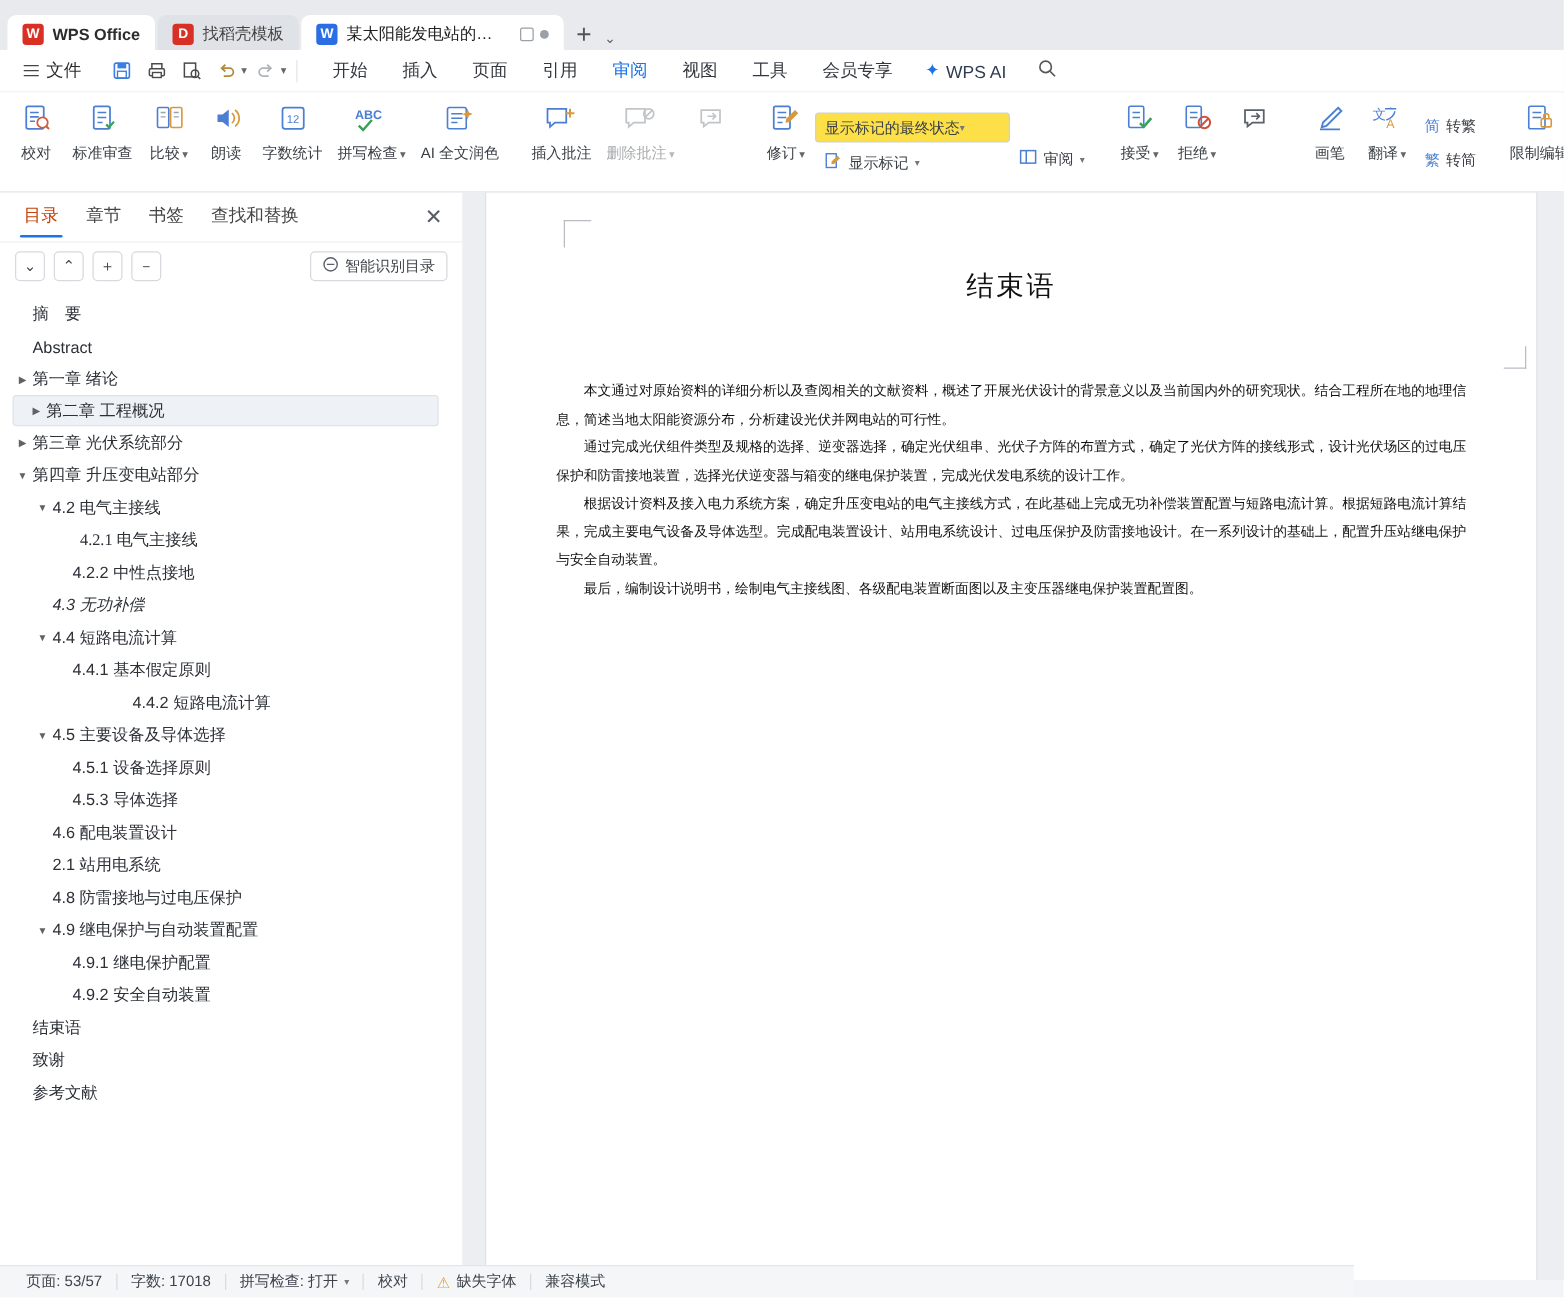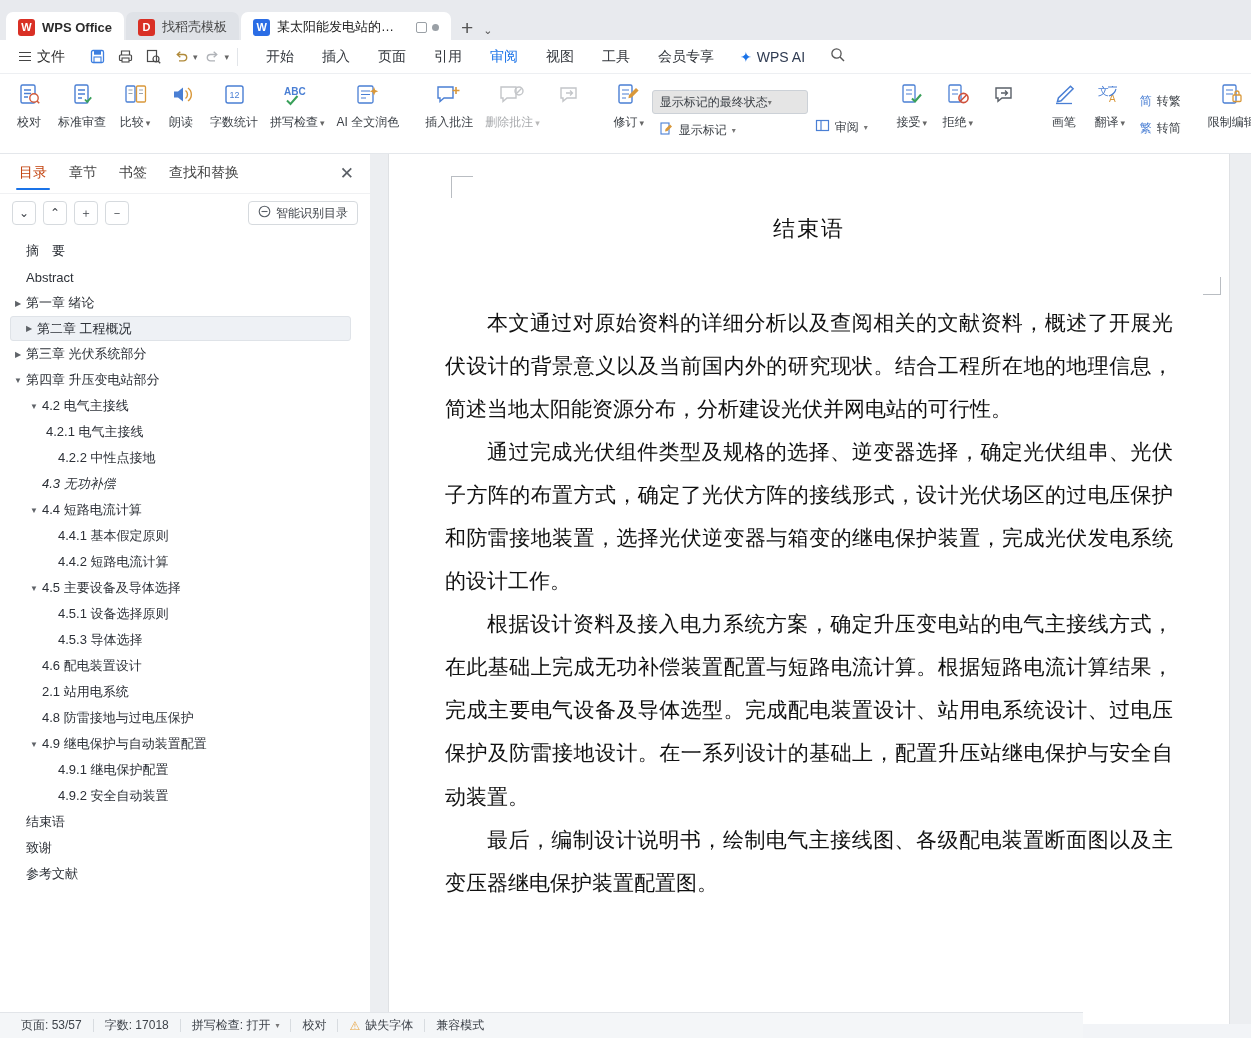--- a/index.html
+++ b/index.html
@@ -98,21 +98,21 @@
   .ricon { height: 30px; display: flex; align-items: flex-start; justify-content: center; }
   .rbtn-sm {
     display: flex; align-items: center; gap: 5px; font-size: 12px; color: #3a3f45;
     padding: 4px 7px; white-space: nowrap;
   }
   .rcol { display: flex; flex-direction: column; justify-content: center; height: 74px; gap: 3px; padding-top: 3px;}
   .rcol-2 { display: flex; flex-direction: column; justify-content: center; height: 74px; gap: 2px; }
   .statusbox {
     width: 156px; height: 24px; border: 1px solid #ccd1d7; border-radius: 3px;
     display: flex; align-items: center; padding: 0 7px; font-size: 12px; color: #3a3f45;
-    background: #e5e5e5; justify-content: flex-start;
+    background: #fde047; justify-content: flex-start;
   }
   .mini-caret { font-size: 8px; color: #777; }
 
   
   .bodywrap { display: flex; height: 870px; background: #eceef1; }
 
   
   .navpane { width: 370px; background: #ffffff; display: flex; flex-direction: column; }
   .nav-tabs {
     height: 40px; display: flex; align-items: center; gap: 0px;
@@ -158,21 +158,21 @@
     border-left: 1px solid #b9bdc2; border-top: 1px solid #b9bdc2;
   }
   .crop-mark-tr {
     position: absolute; right: 8px; top: 123px; width: 18px; height: 18px;
     border-right: 1px solid #b9bdc2; border-bottom: 1px solid #b9bdc2;
   }
   .doc-title {
     text-align: center; font-size: 22px; color: #111; margin-top: 60px;
     font-family: "DejaVu Serif", serif; letter-spacing: 2px;
   }
-  .doc-body { margin: 58px 56px 0 56px; font-size: 21px; line-height: 2.05; color: #111;
+  .doc-body { margin: 58px 56px 0 56px; font-size: 11px; line-height: 2.05; color: #111;
     font-family: "DejaVu Serif", serif; text-align: justify; }
   .doc-body p { margin: 0 0 0 0; text-indent: 2em; }
 
   
   .statusbar {
     position: absolute; left: 0; bottom: 0; width: 1083px; height: 26px;
     background: #f4f6f8; border-top: 1px solid #e2e5e9;
     display: flex; align-items: center; padding-left: 10px; gap: 0px;
     font-size: 12px; color: #3e434a;
   }
@@ -559,37 +559,37 @@
             <span class="toc-label">第三章 光伏系统部分</span>
           </div>
         <div class="toc-row" style="padding-left:10px;">
             <span class="tw">▼</span>
             <span class="toc-label">第四章 升压变电站部分</span>
           </div>
         <div class="toc-row" style="padding-left:26px;">
             <span class="tw">▼</span>
             <span class="toc-label">4.2 电气主接线</span>
           </div>
-        <div class="toc-row" style="padding-left:46px;">
+        <div class="toc-row" style="padding-left:64px;font-family:Liberation Serif, serif;">
             <span class="toc-label">4.2.1 电气主接线</span>
           </div>
         <div class="toc-row" style="padding-left:58px;">
             <span class="toc-label">4.2.2 中性点接地</span>
           </div>
         <div class="toc-row" style="padding-left:42px;font-style:italic;">
             <span class="toc-label">4.3 无功补偿</span>
           </div>
         <div class="toc-row" style="padding-left:26px;">
             <span class="tw">▼</span>
             <span class="toc-label">4.4 短路电流计算</span>
           </div>
         <div class="toc-row" style="padding-left:58px;">
             <span class="toc-label">4.4.1 基本假定原则</span>
           </div>
-        <div class="toc-row" style="padding-left:58px;">
+        <div class="toc-row" style="padding-left:58px;margin-left:48px;">
             <span class="toc-label">4.4.2 短路电流计算</span>
           </div>
         <div class="toc-row" style="padding-left:26px;">
             <span class="tw">▼</span>
             <span class="toc-label">4.5 主要设备及导体选择</span>
           </div>
         <div class="toc-row" style="padding-left:58px;">
             <span class="toc-label">4.5.1 设备选择原则</span>
           </div>
         <div class="toc-row" style="padding-left:58px;">

